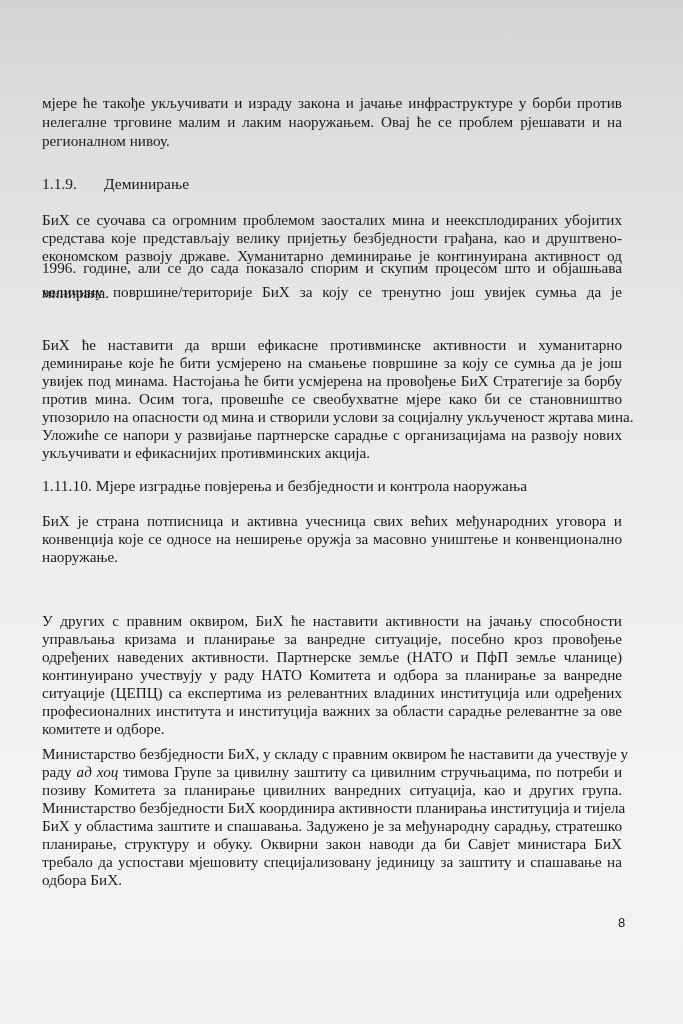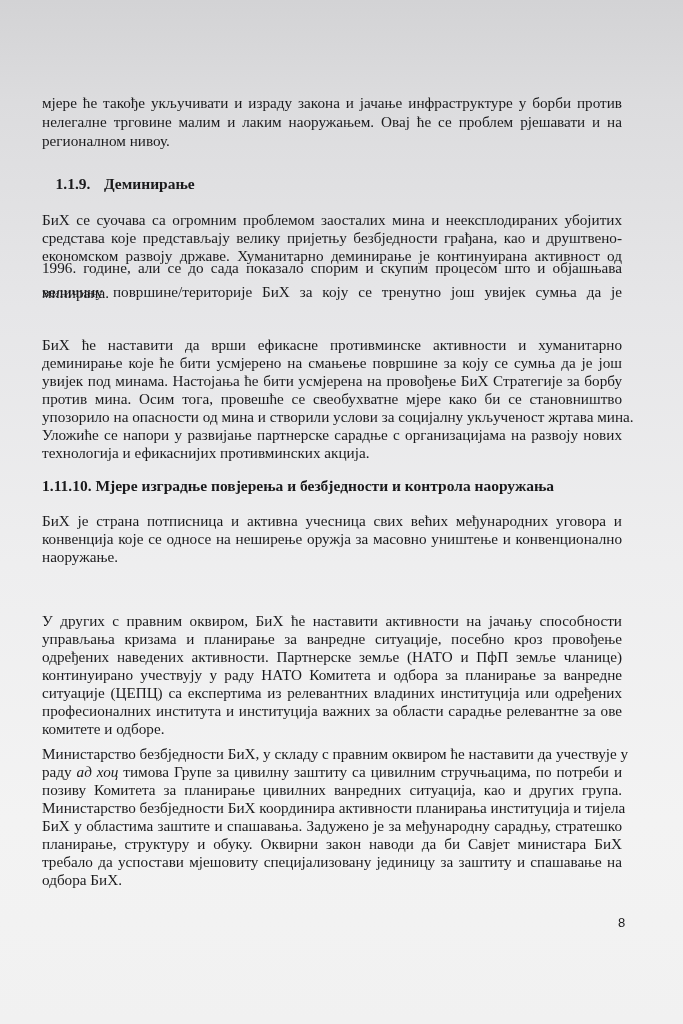--- a/index.html
+++ b/index.html
@@ -18,24 +18,23 @@
     font-size: 15.2px;
     line-height: 17px;
     white-space: nowrap;
     text-align: justify;
     text-align-last: justify;
   }
   .line.last { text-align-last: left; }
   .heading {
     position: absolute;
     left: 42px;
-    font-weight: bold;
+    font-weight: normal;
     font-size: 15.5px;
     white-space: nowrap;
-    text-align: center;
   }
   .heading .num { display: inline-block; }
   .heading .num.wide { width: 62px; }
   .pagenum {
     position: absolute; left: 618px; top: 915px;
     font-family: "Liberation Sans", "DejaVu Sans", sans-serif;
     font-size: 13px;
   }
   em { font-style: italic; }
 </style>
@@ -63,21 +62,21 @@
     <div class="line last" style="top:284px">минирана.</div>
   </div>
 
   <div>
     <div class="line" style="top:336px">БиХ ће наставити да врши ефикасне противминске активности и хуманитарно</div>
     <div class="line" style="top:354px">деминирање које ће бити усмјерено на смањење површине за коју се сумња да је још</div>
     <div class="line" style="top:372px">увијек под минама. Настојања ће бити усмјерена на провођење БиХ Стратегије за борбу</div>
     <div class="line" style="top:390px">против мина. Осим тога, провешће се свеобухватне мјере како би се становништво</div>
     <div class="line" style="top:408px">упозорило на опасности од мина и створили услови за социјалну укљученост жртава мина.</div>
     <div class="line" style="top:426px">Уложиће се напори у развијање партнерске сарадње с организацијама на развоју нових</div>
-    <div class="line last" style="top:444px">технологија и ефикаснијих противминских акција.</div>
+    <div class="line last" style="top:444px">укључивати и ефикаснијих противминских акција.</div>
   </div>
 
   <div class="heading" style="top:477px">
     <span class="num">1.11.10.</span>&nbsp;<span>Мјере изградње повјерења и безбједности и контрола наоружања</span>
   </div>
 
   <div>
     <div class="line" style="top:512px">БиХ је страна потписница и активна учесница свих већих међународних уговора и</div>
     <div class="line" style="top:530px">конвенција које се односе на неширење оружја за масовно уништење и конвенционално</div>
     <div class="line last" style="top:548px">наоружање.</div>

